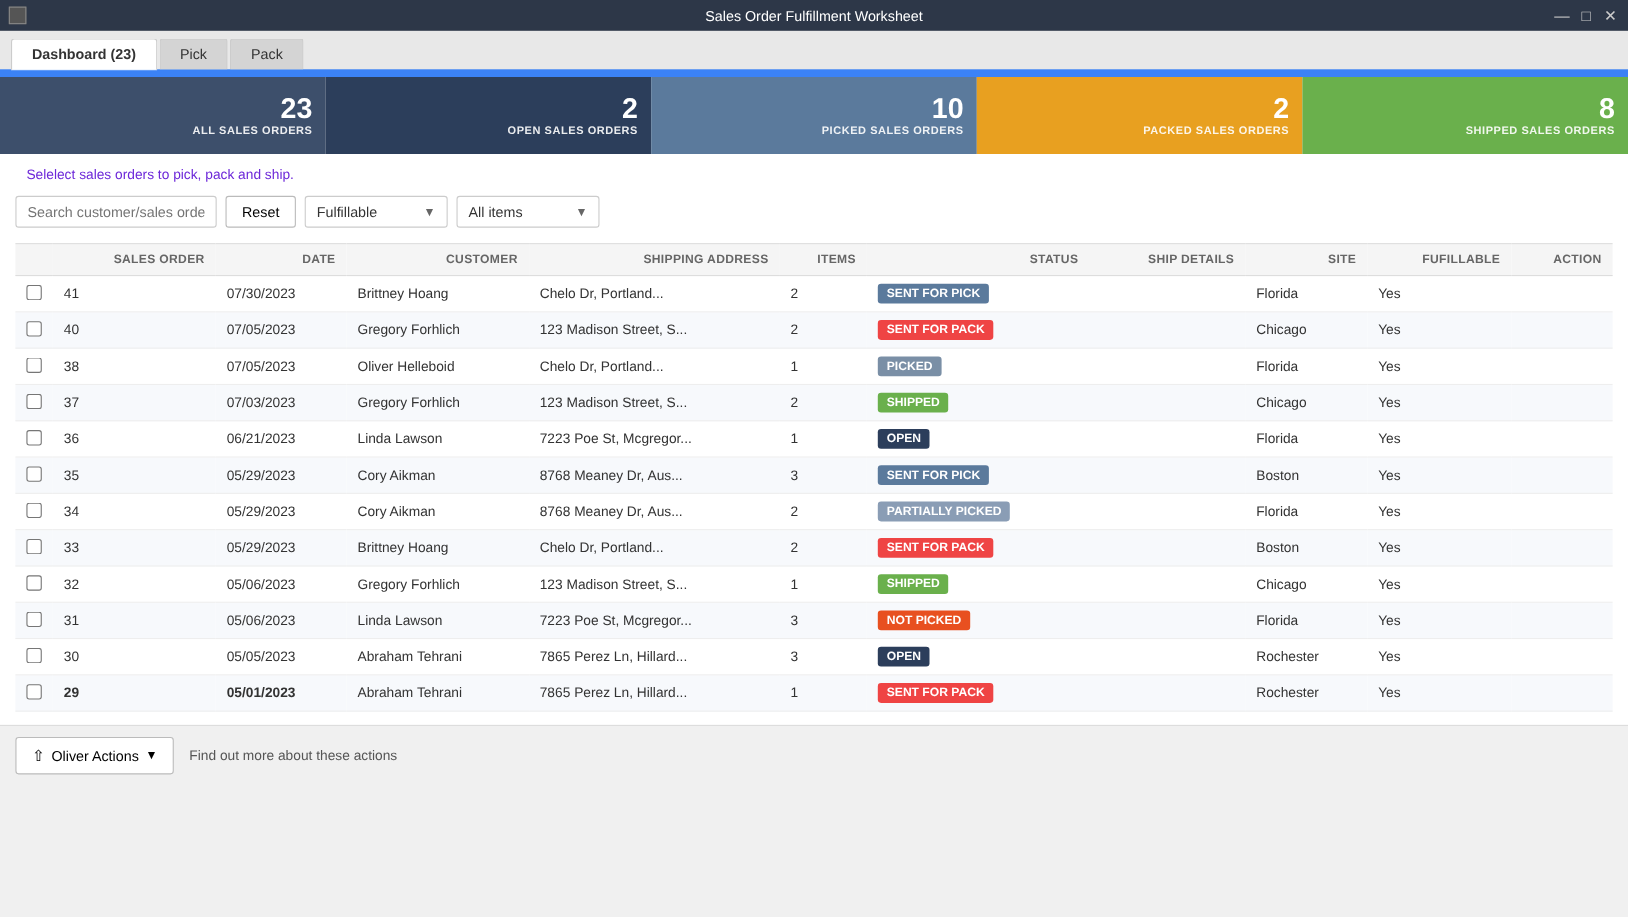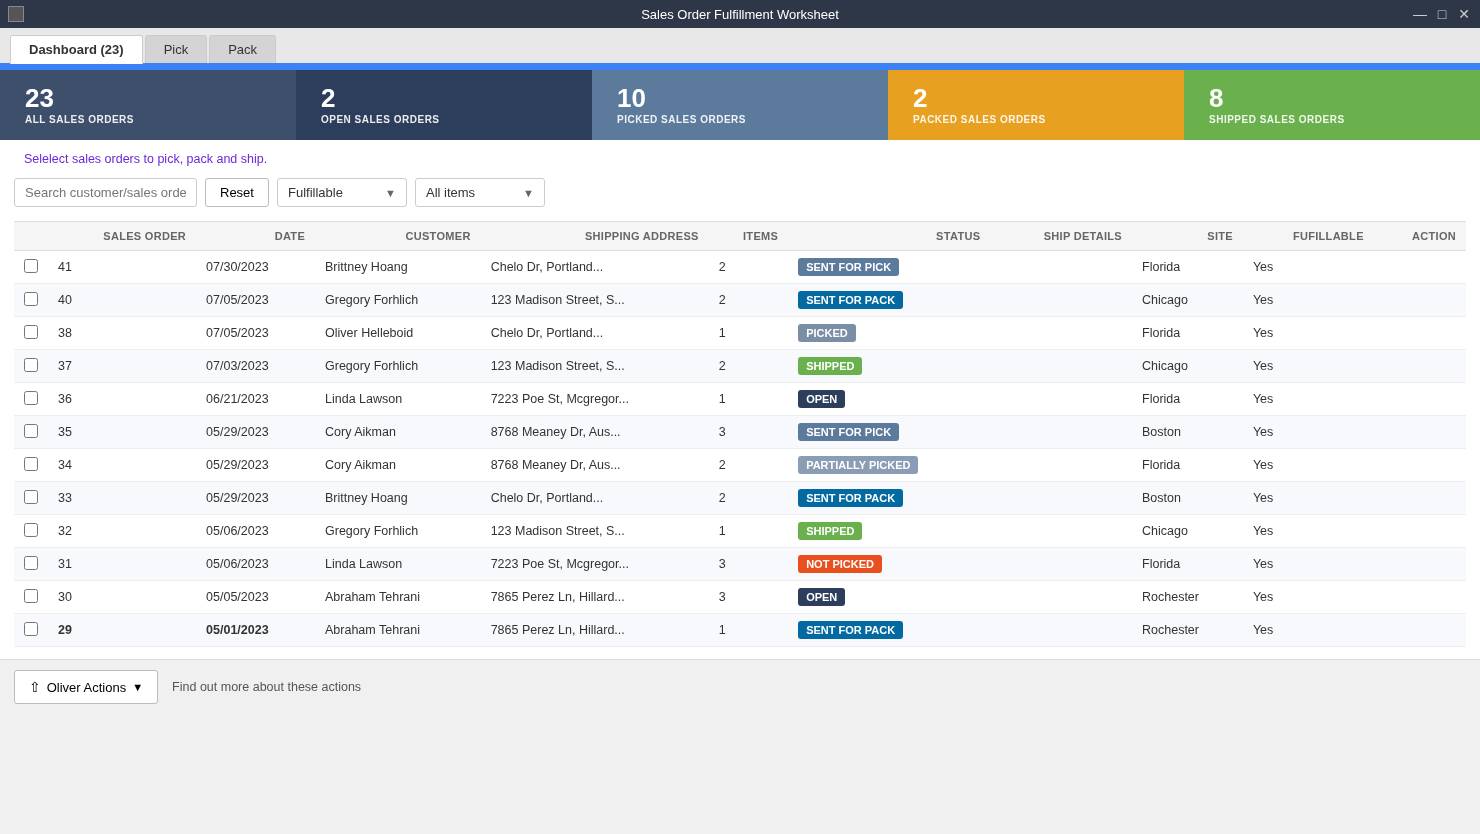--- a/index.html
+++ b/index.html
@@ -70,22 +70,23 @@
     
     .stats-bar {
       display: flex;
       height: 70px;
     }
     .stat-card {
       flex: 1;
       display: flex;
       flex-direction: column;
       justify-content: center;
-      padding: 10px 25px;
+      padding: 10px 12px;
       color: #fff;
+      align-items: flex-end;
     }
     .stat-card .stat-number {
       font-size: 26px;
       font-weight: 700;
       line-height: 1;
     }
     .stat-card .stat-label {
       font-size: 10px;
       font-weight: 600;
       letter-spacing: 0.5px;
@@ -188,21 +189,21 @@
     .badge {
       display: inline-block;
       padding: 3px 8px;
       border-radius: 3px;
       font-size: 11px;
       font-weight: 600;
       color: #fff;
       white-space: nowrap;
     }
     .badge-sent-pick { background: #5b7a9c; }
-    .badge-sent-pack { background: #0369a1; }
+    .badge-sent-pack { background: #ef4444; }
     .badge-picked { background: #7a8fa6; }
     .badge-shipped { background: #6ab04c; }
     .badge-open { background: #2c3e5b; }
     .badge-partially-picked { background: #8a9db5; }
     .badge-not-picked { background: #e85020; }
 
     
     .bottom-bar {
       background: #f0f0f0;
       border-top: 1px solid #ddd;

